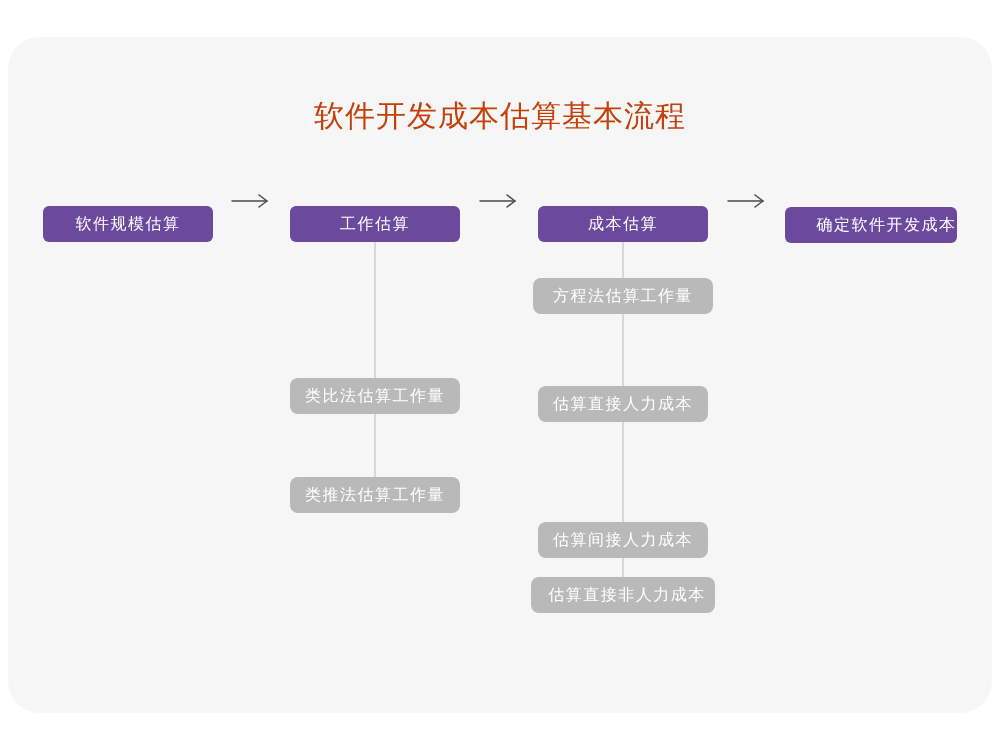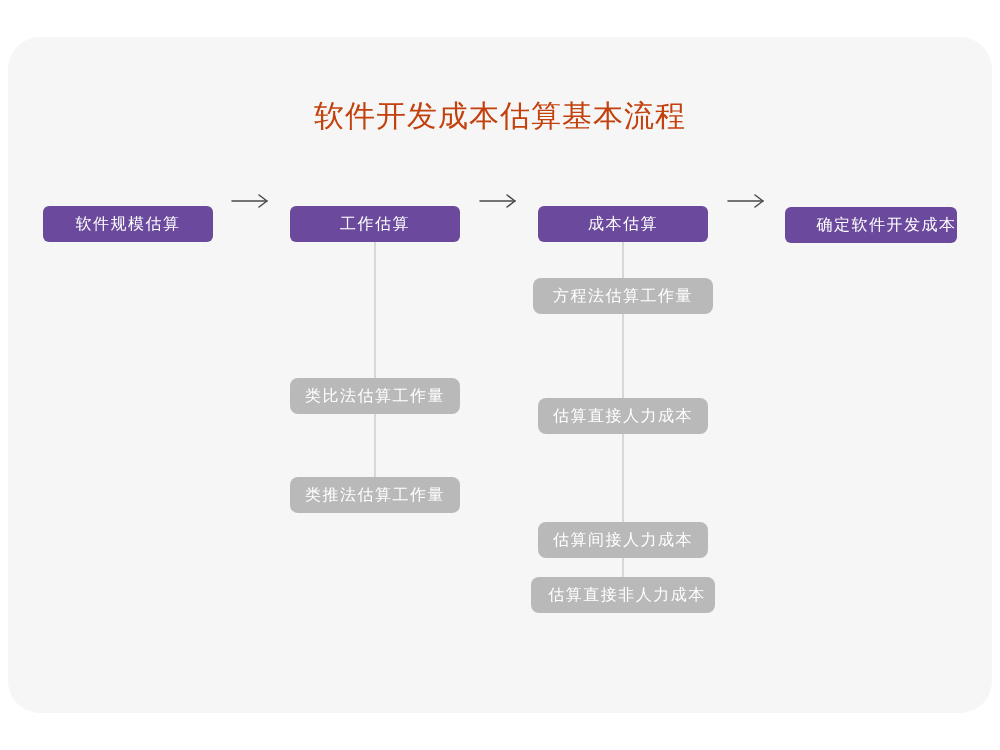--- a/index.html
+++ b/index.html
@@ -91,16 +91,16 @@
       <polyline points="28,2 36,8 28,14" stroke="#4a4a4a" stroke-width="1.5" fill="none" stroke-linecap="round" stroke-linejoin="round"></polyline>
     </svg>
   </div>
 
   <div class="node primary" style="left:785px; top:184px; width:172px;padding-left:31px;">确定软件开发成本</div>
 
   <div class="node secondary" style="left:290px; top:378px; width:170px;">类比法估算工作量</div>
   <div class="node secondary" style="left:290px; top:477px; width:170px;">类推法估算工作量</div>
 
   <div class="node secondary" style="left:533px; top:278px; width:180px;">方程法估算工作量</div>
-  <div class="node secondary" style="left:538px; top:398px; width:170px;">估算直接人力成本</div>
+  <div class="node secondary" style="left:538px; top:386px; width:170px;">估算直接人力成本</div>
   <div class="node secondary" style="left:538px; top:478px; width:170px;margin-top:44px;">估算间接人力成本</div>
   <div class="node secondary" style="left:531px; top:577px; width:184px;padding-left:8px;">估算直接非人力成本</div>
 </div>
 
 </body></html>

